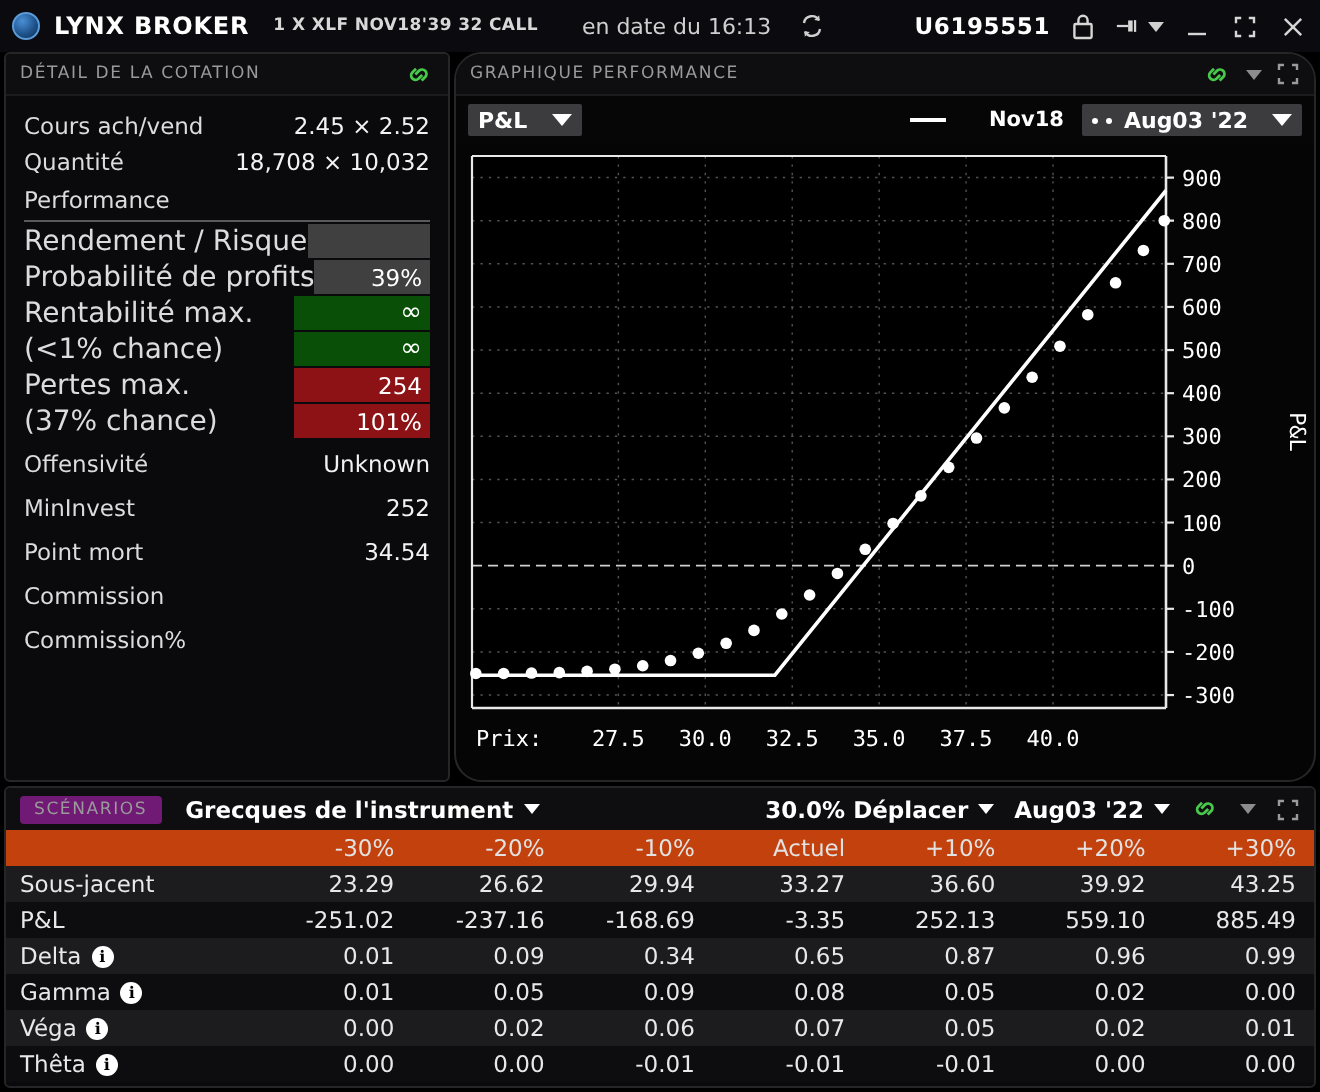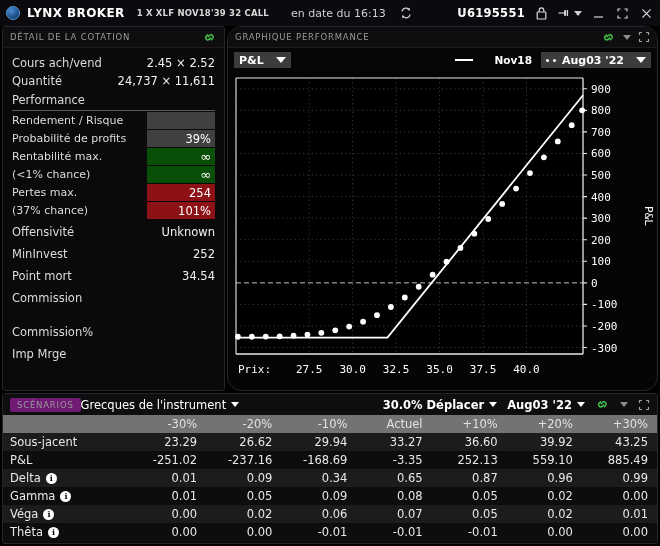--- a/index.html
+++ b/index.html
@@ -86,21 +86,21 @@
     font-size: 11.5px; color: #d5d5d5;
   }
   .q-label { white-space: nowrap; color: #dcdcdc; }
   .q-val { margin-left: auto; color: #f2f2f2; white-space: nowrap; }
   .sect-title {
     font-size: 11.5px; color: #dcdcdc; margin-top: 3px;
     padding-bottom: 2px; border-bottom: 1px solid #5a5a5a; height: 18px;
   }
   
   .bar-row { display: flex; align-items: stretch; height: 17px; margin-top: 1px; }
-  .bar-row .q-label { display: flex; align-items: center; font-size: 11px; }
+  .bar-row .q-label { display: flex; align-items: center; font-size: 14px; }
   .bar-box {
     margin-left: auto; width: 68px; display: flex; align-items: center;
     justify-content: flex-end; padding-right: 4px;
     font-size: 11.5px; color: #ffffff;
   }
   .bar-navy { background: #404040; }
   .bar-green { background: #0a4f08; }
   .bar-red   { background: #8d1216; }
   .infinity { font-size: 13px; line-height: 1; }
 
@@ -142,22 +142,22 @@
   .sc-hdr {
     height: 21px; display: flex; align-items: center; padding: 0 7px;
     background: #0e0e10;
   }
   .sc-tab {
     font-size: 8.5px; letter-spacing: 0.8px; color: #9a9a9a;
     text-transform: uppercase; background: #701a75;
     padding: 2px 7px; border-radius: 2px; white-space: nowrap;
   }
   .sc-title {
-    font-size: 11.5px; font-weight: normal; color: #ffffff;
-    display: flex; align-items: center; gap: 5px;
+    font-size: 11.5px; font-weight: bold; color: #ffffff;
+    margin-left: 12px; display: flex; align-items: center; gap: 5px;
     white-space: nowrap;
   }
   .sc-caret {
     width: 0; height: 0; border-left: 4px solid transparent;
     border-right: 4px solid transparent; border-top: 5px solid #ffffff;
   }
   .sc-right { margin-left: auto; display: flex; align-items: center; gap: 10px; }
   .sc-ctl {
     font-size: 11.5px; font-weight: bold; color: #ffffff;
     display: flex; align-items: center; gap: 5px; white-space: nowrap;
@@ -165,21 +165,21 @@
   table.sc-table { width: 100%; border-collapse: collapse; table-layout: fixed; }
   table.sc-table th, table.sc-table td {
     font-size: 11.5px; color: #e8e8e8; font-weight: normal;
     text-align: right; padding: 0 9px 0 0; height: 18px;
     white-space: nowrap; overflow: hidden;
   }
   table.sc-table th:first-child, table.sc-table td:first-child {
     text-align: left; padding-left: 7px; padding-right: 0; width: 128px;
   }
   table.sc-table thead th { color: #e2e2e2; }
-  table.sc-table thead tr { background: #737373; }
+  table.sc-table thead tr { background: #c2410c; }
   tr.rz { background: #1c1c1e; }
   tr.ro { background: #0d0d0f; }
   .greek-cell { display: flex; align-items: center; gap: 5px; }
   .info-dot {
     width: 11px; height: 11px; border-radius: 50%; background: #ffffff;
     color: #000; font-size: 8px; font-weight: bold; line-height: 11px;
     text-align: center; display: inline-block; font-family: "DejaVu Serif", serif;
     flex: 0 0 auto;
   }
 </style>
@@ -251,21 +251,21 @@
       </span>
     </div>
 
     <div class="quote-body">
       <div class="q-row">
         <span class="q-label">Cours ach/vend</span>
         <span class="q-val">2.45 × 2.52</span>
       </div>
       <div class="q-row">
         <span class="q-label">Quantité</span>
-        <span class="q-val">24,737 × 11,611</span>
+        <span class="q-val">18,708 × 10,032</span>
       </div>
 
       <div class="sect-title">Performance</div>
 
       <div class="bar-row">
         <span class="q-label">Rendement / Risque</span>
         <span class="bar-box bar-navy"></span>
       </div>
       <div class="bar-row">
         <span class="q-label">Probabilité de profits</span>
@@ -299,26 +299,22 @@
         <span class="q-val">252</span>
       </div>
       <div class="q-row" style="margin-top:4px">
         <span class="q-label">Point mort</span>
         <span class="q-val">34.54</span>
       </div>
       <div class="q-row" style="margin-top:4px">
         <span class="q-label">Commission</span>
         <span class="q-val"></span>
       </div>
-      <div class="q-row" style="margin-top:16px">
+      <div class="q-row" style="margin-top:4px">
         <span class="q-label">Commission%</span>
-        <span class="q-val"></span>
-      </div>
-      <div class="q-row" style="margin-top:4px">
-        <span class="q-label">Imp Mrge</span>
         <span class="q-val"></span>
       </div>
     </div>
   </div>
 
   <div id="chart-panel">
     <div class="panel-hdr">
       <span class="panel-hdr-title">GRAPHIQUE PERFORMANCE</span>
       <span class="hdr-tools">
         <span class="link-icon">

